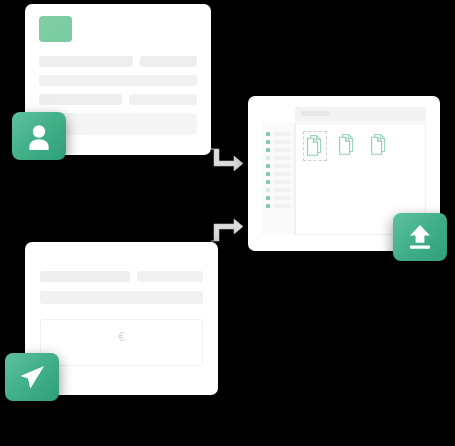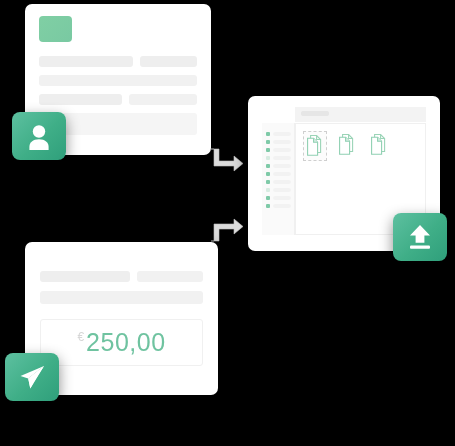--- a/index.html
+++ b/index.html
@@ -315,21 +315,20 @@
         <div class="row">
           <div class="bar" style="flex:58"></div>
           <div class="bar soft" style="flex:42"></div>
         </div>
         <div class="row">
           <div class="bar soft" style="flex:100;height:13px"></div>
         </div>
       </div>
       <div class="amount-box">
         <span class="currency">€</span>
-        <span class="amount-value">250,00</span>
       </div>
     </div>
   </div>
 
   <div class="badge" id="badge-send">
     <span>
       <svg width="30" height="30" viewBox="0 0 30 30" aria-hidden="true">
         <path d="M27 4 L3.5 14.1 L11.2 16.6 Z" fill="#ffffff"></path>
         <path d="M27 4 L11.2 16.6 L13.3 26.5 L17.4 19.2 Z" fill="#f2f8f5"></path>
         <path d="M27 4 L11.2 16.6 L13.3 26.5 Z" fill="#ffffff"></path>

